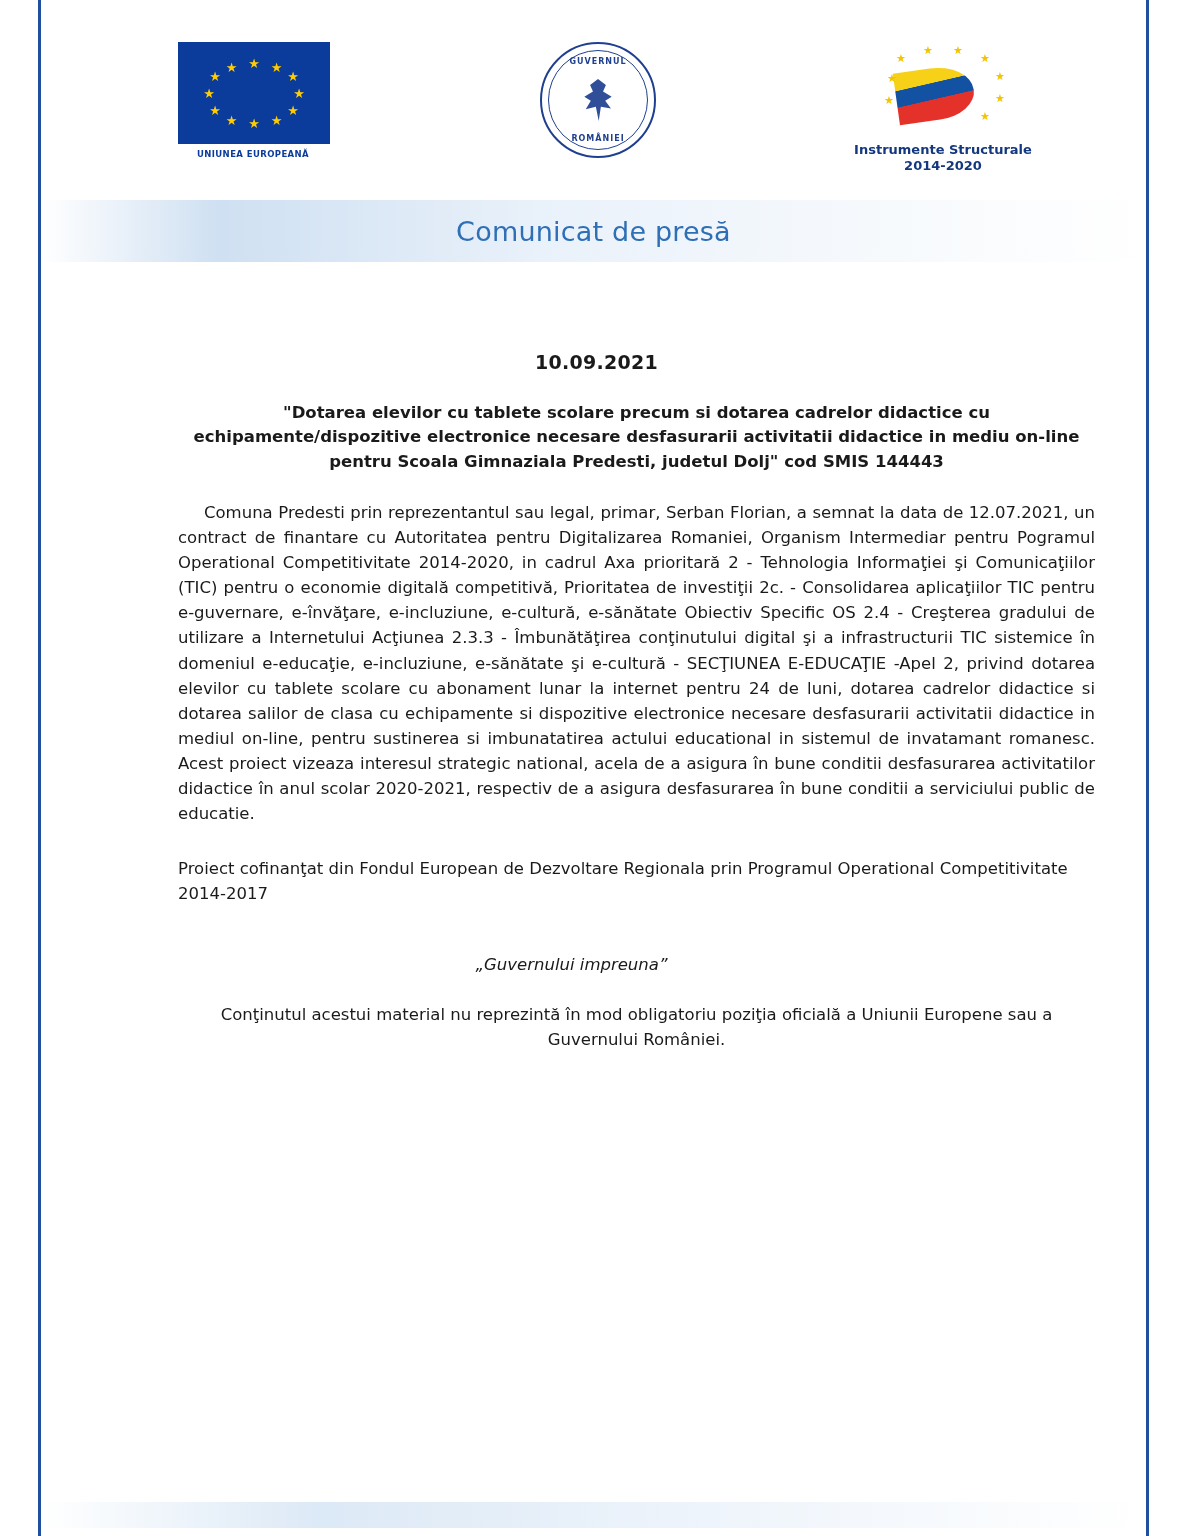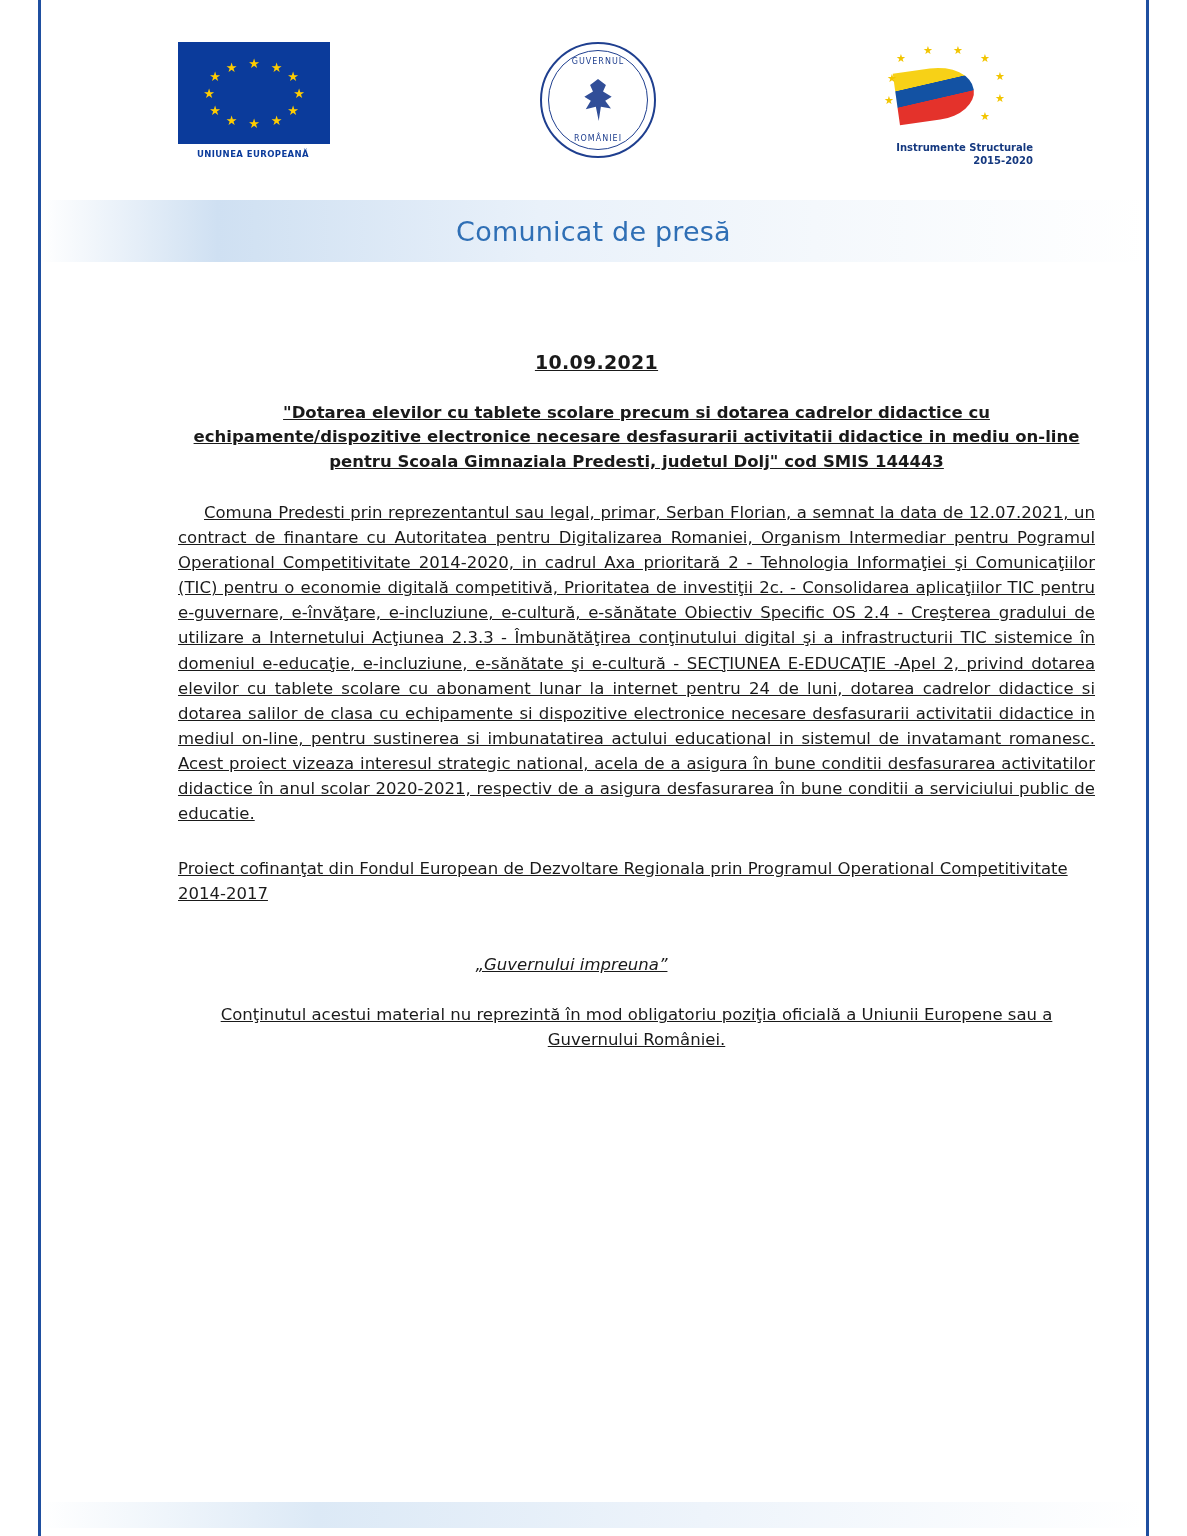--- a/index.html
+++ b/index.html
@@ -104,21 +104,21 @@
     opacity: .92;
   }
   .gov-seal .arc-top,
   .gov-seal .arc-bot {
     position: absolute;
     left: 0; right: 0;
     text-align: center;
     font-size: 8px;
     letter-spacing: 1px;
     color: #1f3f8f;
-    font-weight: normal;
+    font-weight: bold;
   }
   .gov-seal .arc-top { top: 13px; }
   .gov-seal .arc-bot { bottom: 13px; }
 
   .logo-is {
     flex: 0 0 auto;
     margin-left: 175px;
     width: 180px;
     text-align: center;
   }
@@ -139,25 +139,24 @@
     transform: rotate(-8deg);
   }
   .is-star {
     position: absolute;
     color: #f2c500;
     font-size: 11px;
     line-height: 11px;
     transform: translate(-50%, -50%);
   }
   .is-caption {
-    font-size: 10px;
+    font-size: 13px;
     color: #14387f;
     font-weight: bold;
     line-height: 1.25;
-    text-align: right;
   }
 
   
   .title-band {
     position: absolute;
     top: 200px;
     left: 41px;
     right: 41px;
     height: 62px;
     background: linear-gradient(90deg, #ffffff 0%, #cfe0f2 16%, #e9f1fa 45%, #f4f8fc 70%, #ffffff 100%);
@@ -174,21 +173,20 @@
 
   
   .content {
     position: absolute;
     left: 178px;
     right: 92px;
     top: 300px;
     font-size: 16.5px;
     line-height: 1.52;
     color: #1a1a1a;
-    text-decoration: underline;
   }
   .doc-date {
     text-align: center;
     font-weight: bold;
     font-size: 19px;
     letter-spacing: .3px;
     margin: 48px 0 24px 0;
     padding-right: 80px;
   }
   .doc-title {
@@ -286,21 +284,21 @@
         <span class="is-star" style="left:60%;top:8%">★</span>
         <span class="is-star" style="left:78%;top:16%">★</span>
         <span class="is-star" style="left:88%;top:34%">★</span>
         <span class="is-star" style="left:88%;top:56%">★</span>
         <span class="is-star" style="left:78%;top:74%">★</span>
         <span class="is-star" style="left:16%;top:36%">★</span>
         <span class="is-star" style="left:14%;top:58%">★</span>
       </div>
       <div class="is-caption">
         <div>Instrumente Structurale</div>
-        <div>2015-2020</div>
+        <div>2014-2020</div>
       </div>
     </div>
 
   </div>
 
   <div class="title-band">
     <div class="title-band-text">Comunicat de presă</div>
   </div>
 
   <div class="content">

